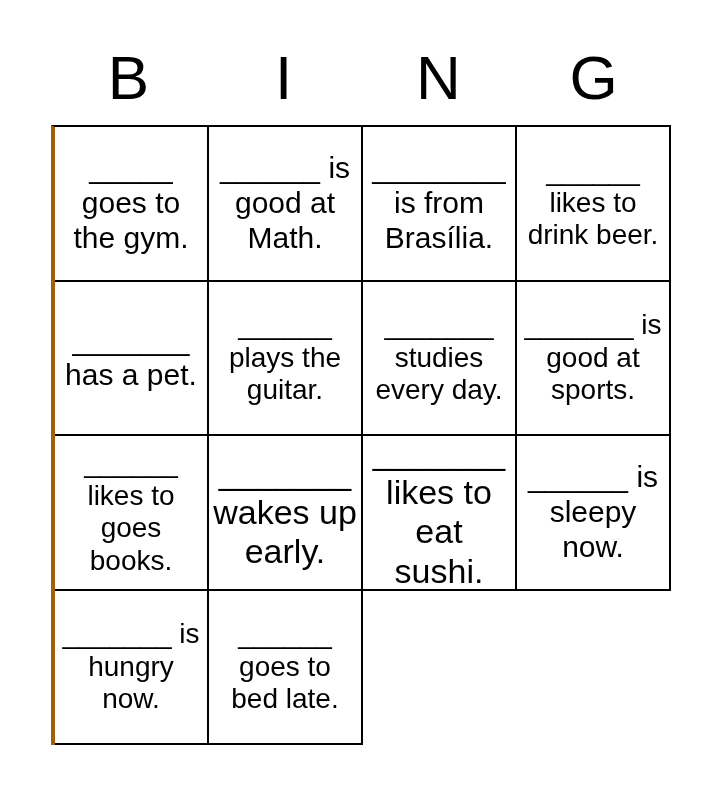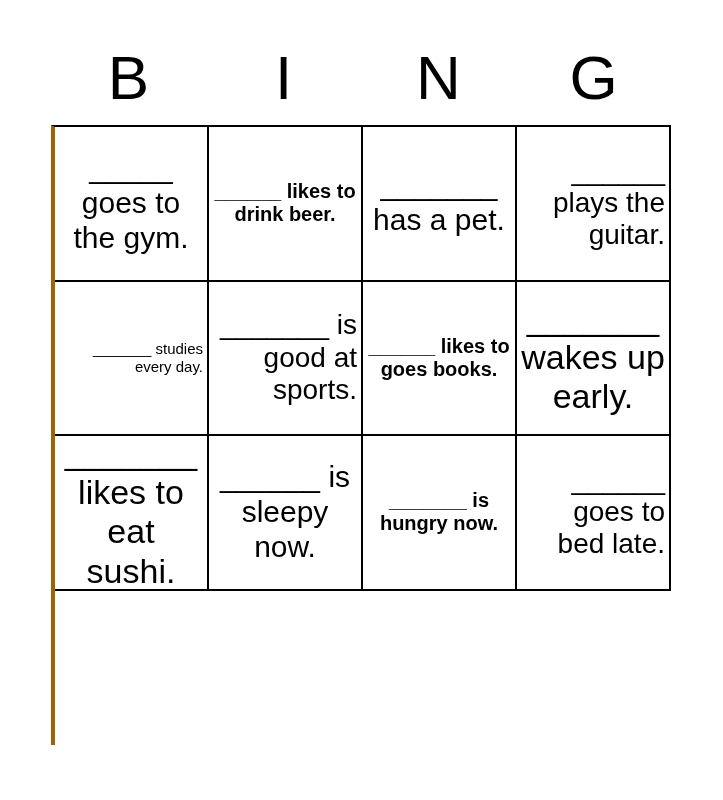--- a/index.html
+++ b/index.html
@@ -61,40 +61,46 @@
     overflow: hidden;
   }
   .cell-text {
     display: block;
     width: 100%;
     line-height: 1.16;
     word-wrap: break-word;
   }
   
   .fs-30 { font-size: 30px; }
-  .fs-28 { font-size: 28px; text-align: right; }
+  .fs-28 { font-size: 28px; }
   .fs-26 { font-size: 34px; }
-  .fs-24 { font-size: 20px; font-weight: bold; }
-  .fs-22 { font-size: 15px; text-align: right; }
+  .fs-24 { font-size: 28px; }
+  .fs-22 { font-size: 28px; }
 </style>
 </head>
 <body>
 
 <div class="page">
 
   <div class="header-row">
     <div class="header-cell">B</div>
     <div class="header-cell">I</div>
     <div class="header-cell">N</div>
     <div class="header-cell">G</div>
   </div>
 
   <div class="grid">
     <div class="cell">
         <span class="cell-text fs-30">_____ goes to the gym.</span>
+      </div>
+    <div class="cell">
+        <span class="cell-text fs-30">______ is good at Math.</span>
+      </div>
+    <div class="cell">
+        <span class="cell-text fs-30">________ is from Brasília.</span>
       </div>
     <div class="cell">
         <span class="cell-text fs-24">______ likes to drink beer.</span>
       </div>
 
     <div class="cell">
         <span class="cell-text fs-30">_______ has a pet.</span>
       </div>
     <div class="cell">
         <span class="cell-text fs-28">______ plays the guitar.</span>

